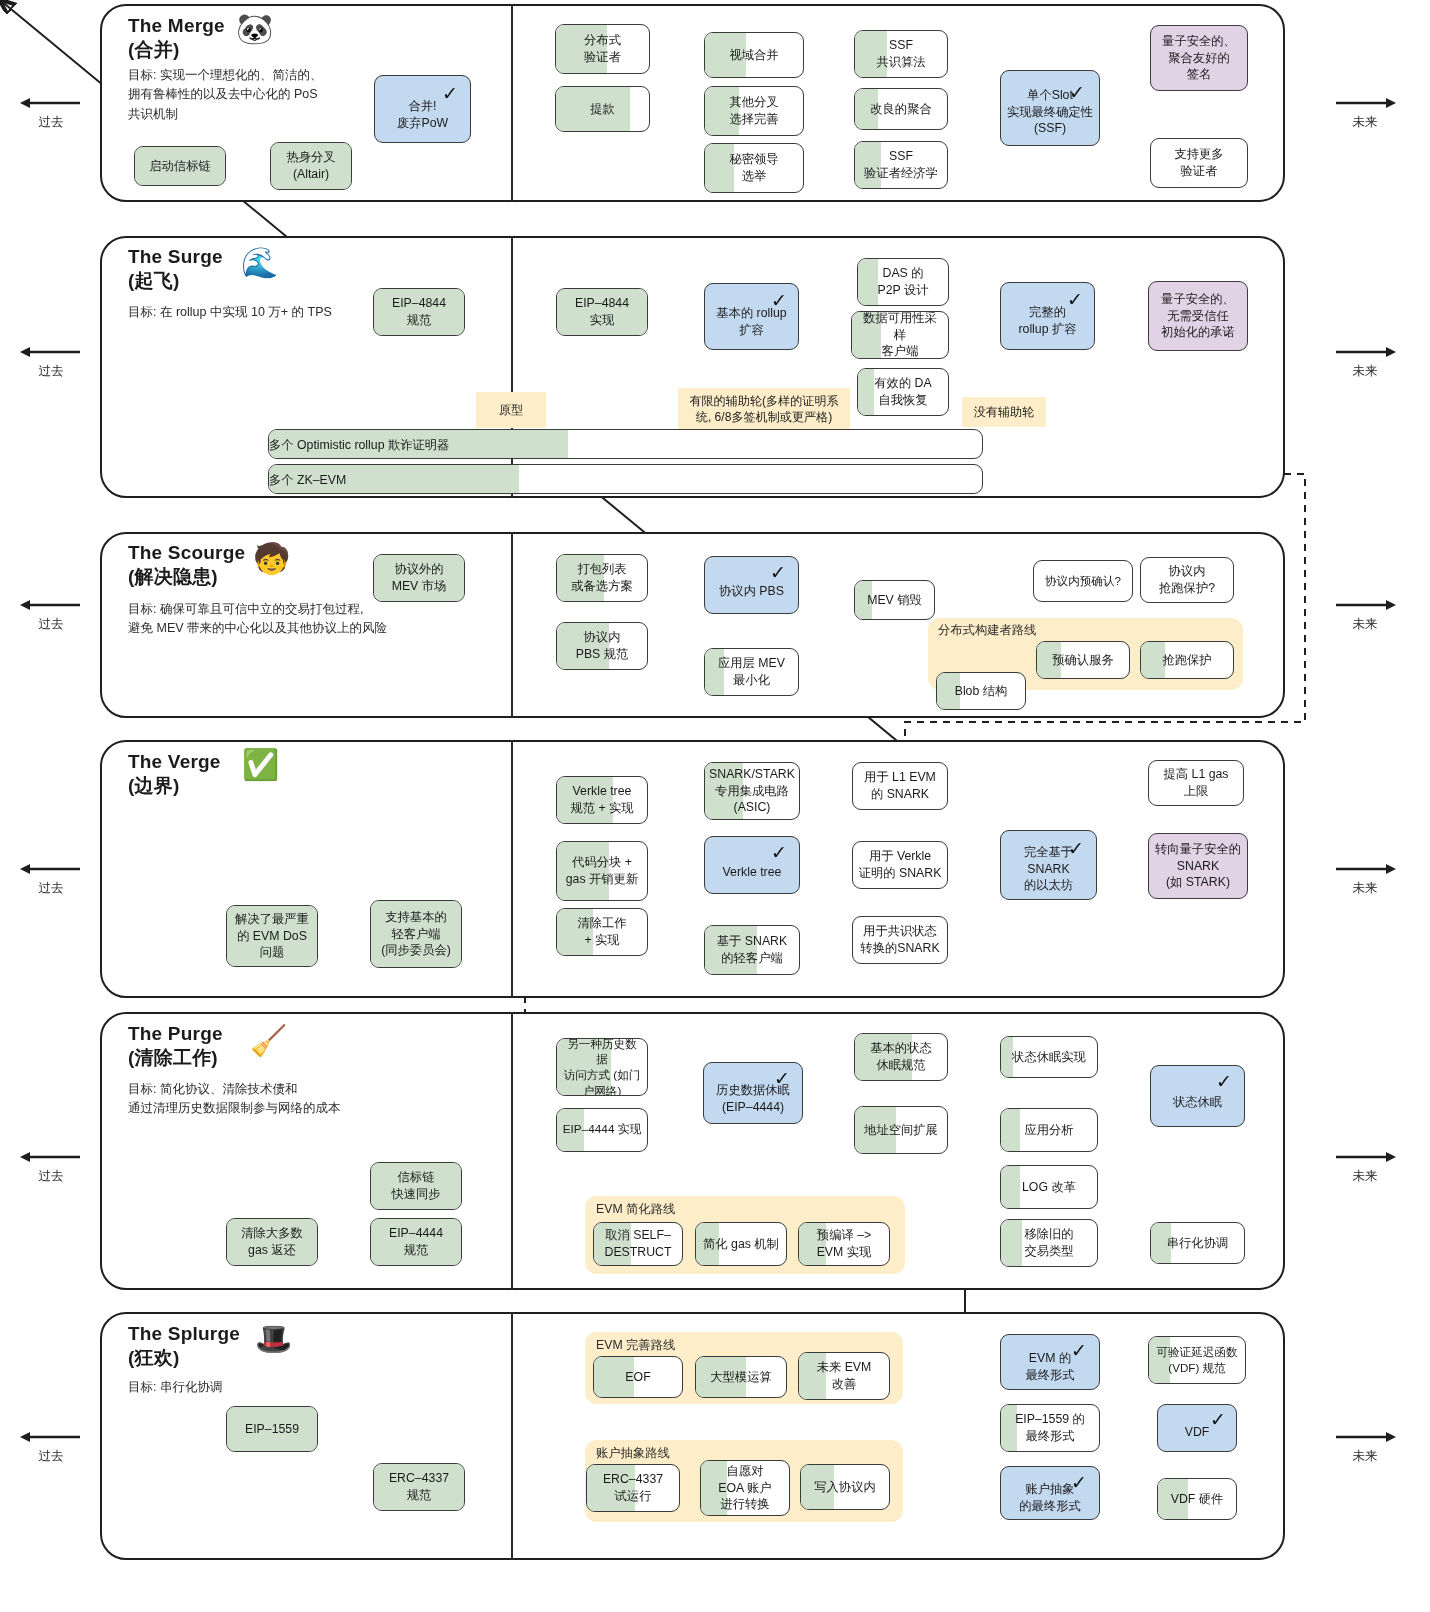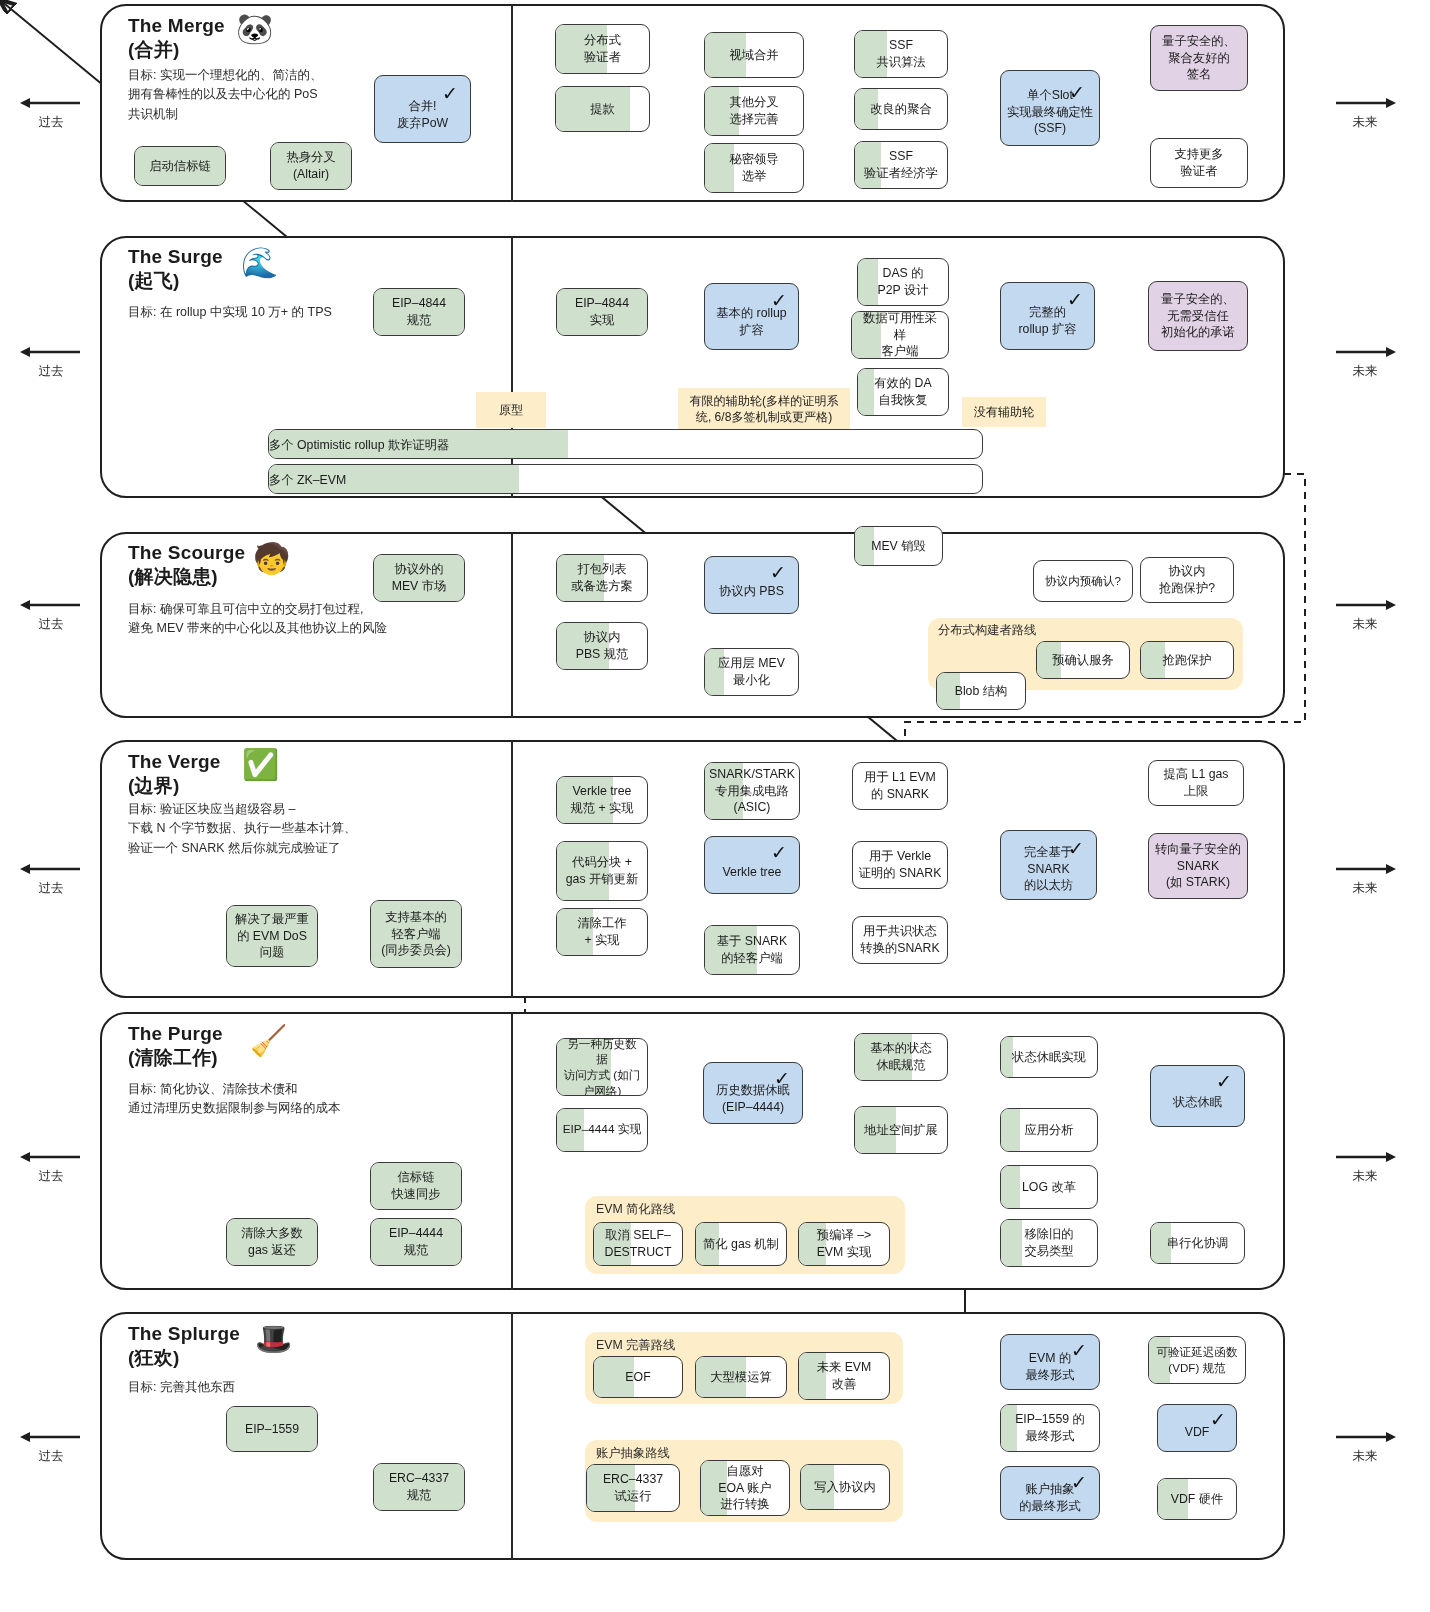--- a/index.html
+++ b/index.html
@@ -399,21 +399,21 @@
     </div>
   <div class="node blue" style="left:704px;top:556px;width:95px;height:58px;">
     <span class="chk" style="right:12px;top:6px;">✓</span>
       <span class="lbl" style="padding-top:12px;">协议内 PBS</span>
     </div>
   <div class="node plain" style="left:704px;top:648px;width:95px;height:48px;">
     <span class="fill" style="width:20%"></span>
       <span class="lbl">应用层 MEV
 最小化</span>
     </div>
-  <div class="node plain" style="left:854px;top:526px;width:89px;height:40px;">
+  <div class="node plain" style="left:854px;top:580px;width:81px;height:40px;">
     <span class="fill" style="width:22%"></span>
       <span class="lbl">MEV 销毁</span>
     </div>
 
   <div class="node plain" style="left:1033px;top:560px;width:100px;height:42px;">
     <span class="lbl" style="font-size:11.6px;">协议内预确认?</span>
     </div>
   <div class="node plain" style="left:1140px;top:557px;width:94px;height:46px;">
     <span class="lbl">协议内
 抢跑保护?</span>
@@ -432,23 +432,20 @@
   <div class="node plain" style="left:1140px;top:641px;width:94px;height:38px;">
     <span class="fill" style="width:26%"></span>
       <span class="lbl">抢跑保护</span>
     </div>
 
   <div class="section" style="left:100px;top:740px;width:1185px;height:258px;"></div>
   <div class="divider" style="left:511px;top:740px;height:258px;"></div>
   <div class="sec-title" style="left:128px;top:750px;">The Verge
 (边界)</div>
   <div class="sec-emoji" style="left:242px;top:750px;">✅</div>
-  <div class="sec-goal" style="left:128px;top:800px;width:340px;">目标: 验证区块应当超级容易 –
-下载 N 个字节数据、执行一些基本计算、
-验证一个 SNARK 然后你就完成验证了</div>
 
   <div class="node green" style="left:226px;top:905px;width:92px;height:62px;">
     <span class="fill" style="width:100%"></span>
       <span class="lbl">解决了最严重
 的 EVM DoS
 问题</span>
     </div>
   <div class="node green" style="left:370px;top:900px;width:92px;height:68px;">
     <span class="fill" style="width:100%"></span>
       <span class="lbl">支持基本的
@@ -607,21 +604,21 @@
     <span class="fill" style="width:30%"></span>
       <span class="lbl">预编译 –&gt;
 EVM 实现</span>
     </div>
 
   <div class="section" style="left:100px;top:1312px;width:1185px;height:248px;"></div>
   <div class="divider" style="left:511px;top:1312px;height:248px;"></div>
   <div class="sec-title" style="left:128px;top:1322px;">The Splurge
 (狂欢)</div>
   <div class="sec-emoji" style="left:255px;top:1324px;">🎩</div>
-  <div class="sec-goal" style="left:128px;top:1378px;width:300px;">目标: 完善其他东西</div>
+  <div class="sec-goal" style="left:128px;top:1378px;width:300px;">目标: 串行化协调</div>
 
   <div class="node green" style="left:226px;top:1406px;width:92px;height:46px;">
     <span class="fill" style="width:100%"></span>
       <span class="lbl">EIP–1559</span>
     </div>
   <div class="node green" style="left:373px;top:1463px;width:92px;height:48px;">
     <span class="fill" style="width:100%"></span>
       <span class="lbl">ERC–4337
 规范</span>
     </div>

